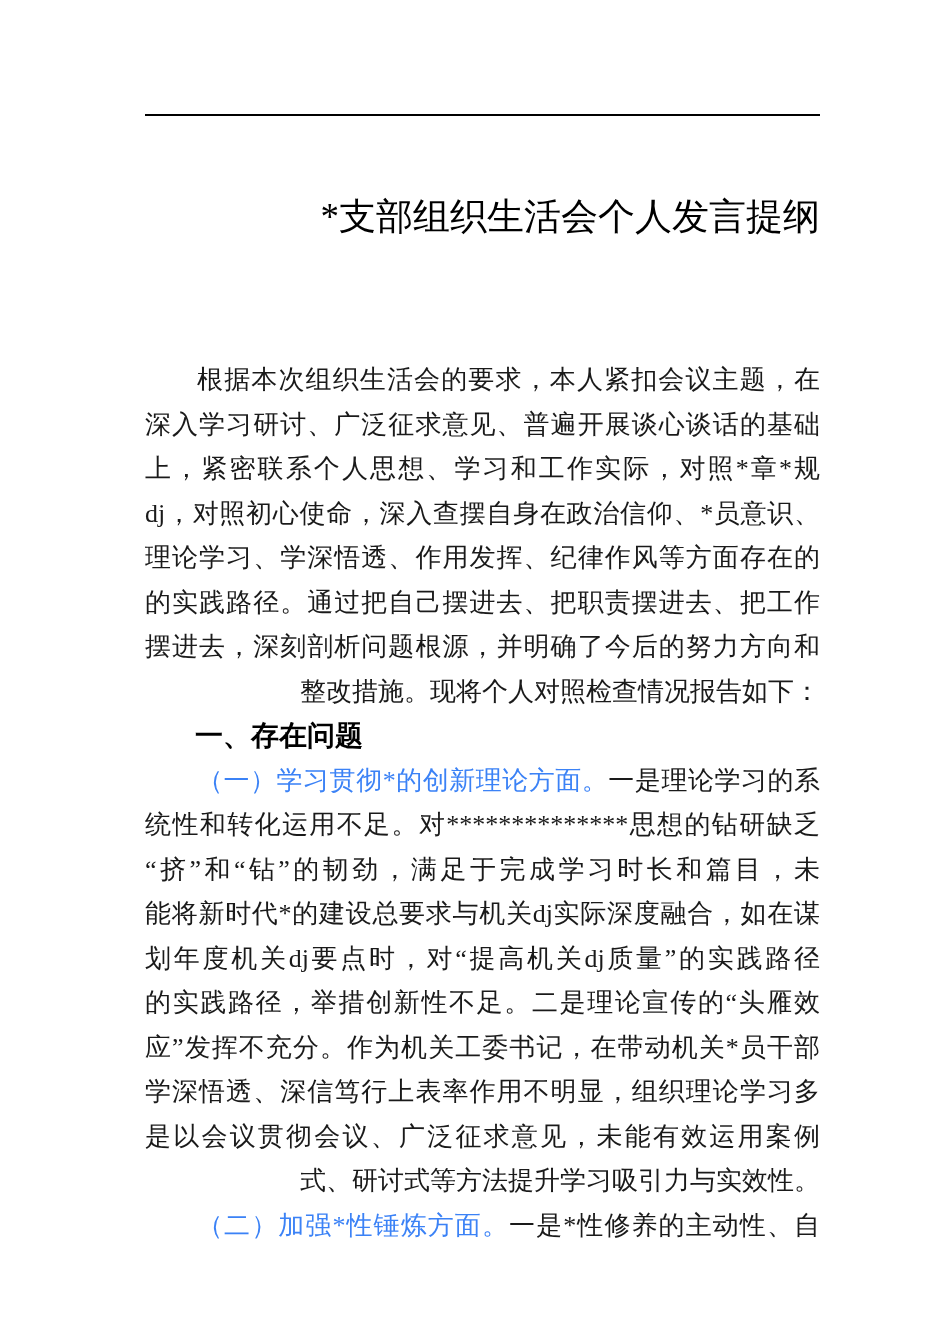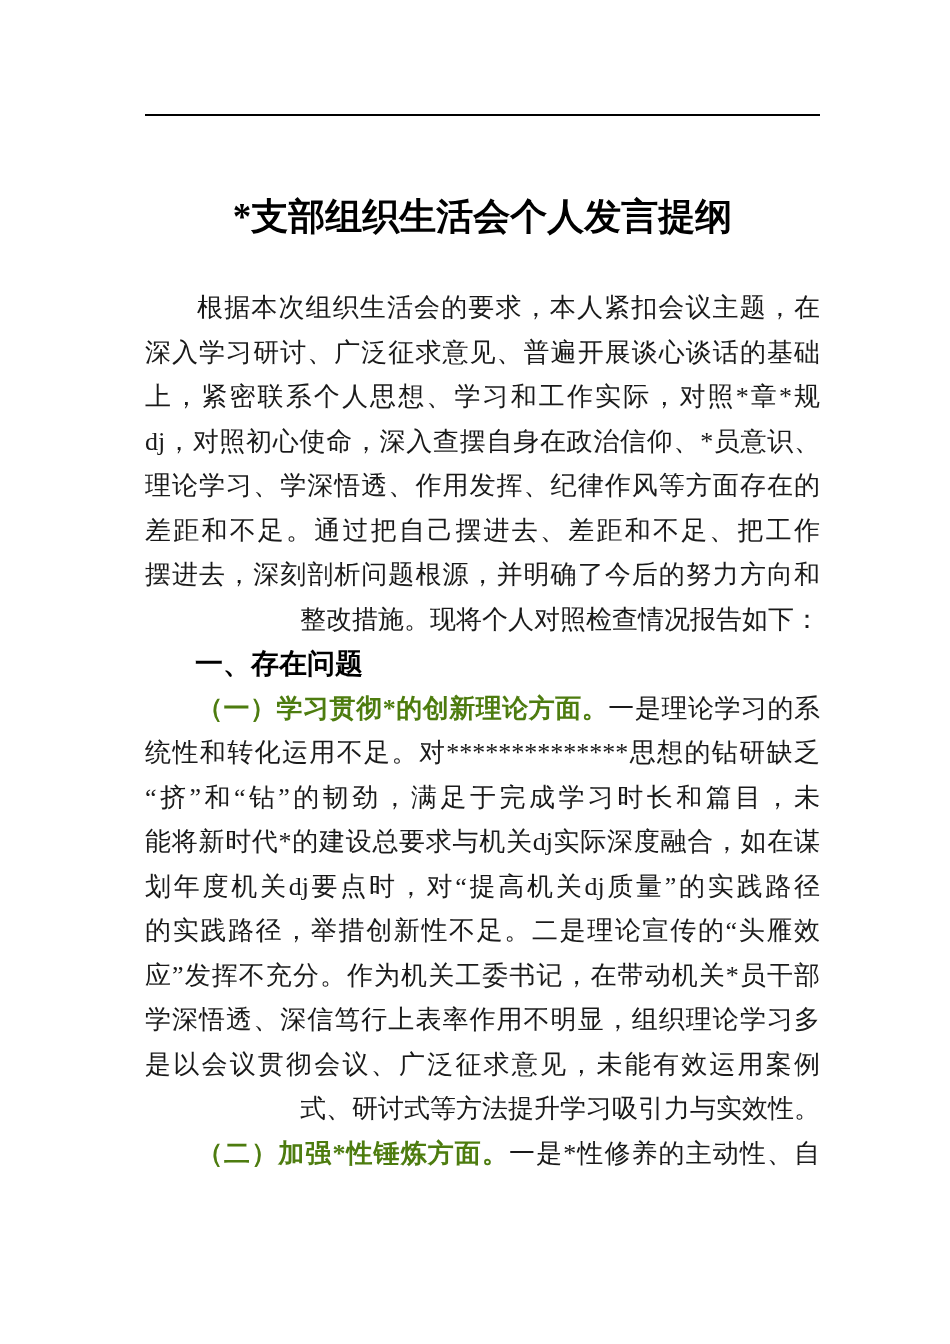--- a/index.html
+++ b/index.html
@@ -20,29 +20,29 @@
     width: 675px;
   }
   .header-rule {
     margin-top: 114px;
     height: 0;
     border-top: 2px solid #000000;
   }
   .doc-title {
     margin: 80px 0 0 0;
     font-family: "Liberation Serif", "DejaVu Serif", serif;
-    font-weight: 700;
+    font-weight: 400;
     font-size: 37px;
     line-height: 42px;
-    text-align: center;
+    text-align: right;
     color: #000000;
     white-space: nowrap;
   }
   .doc-body {
-    margin-top: 48px;
+    margin-top: 120px;
     font-family: "Liberation Serif", "DejaVu Serif", serif;
     font-size: 26px;
     line-height: 44.5px;
     color: #1a1a1a;
   }
   .line {
     white-space: nowrap;
     text-align: right;
   }
   .line.j {
@@ -55,38 +55,38 @@
   .heading {
     font-family: "Liberation Sans", "DejaVu Sans", sans-serif;
     font-weight: 700;
     font-size: 28px;
     line-height: 44.5px;
     color: #000000;
     text-indent: 50px;
     white-space: nowrap;
   }
   .lead {
-    font-weight: 700;
-    color: #4d7c0f;
+    font-weight: 400;
+    color: #3b82f6;
   }
 </style>
 </head>
 <body>
 
 <div class="page">
   <div class="content">
     <div class="header-rule"></div>
     <div class="doc-title">*支部组织生活会个人发言提纲</div>
     <div class="doc-body">
         <div class="line indent j"><span class="seg">根据本次组织生活会的要求，本人紧扣会议主题，在</span></div>
         <div class="line j"><span class="seg">深入学习研讨、广泛征求意见、普遍开展谈心谈话的基础</span></div>
         <div class="line j"><span class="seg">上，紧密联系个人思想、学习和工作实际，对照*章*规</span></div>
         <div class="line j"><span class="seg">dj，对照初心使命，深入查摆自身在政治信仰、*员意识、</span></div>
         <div class="line j"><span class="seg">理论学习、学深悟透、作用发挥、纪律作风等方面存在的</span></div>
-        <div class="line j"><span class="seg">差距和不足。通过把自己摆进去、差距和不足、把工作</span></div>
+        <div class="line j"><span class="seg">的实践路径。通过把自己摆进去、把职责摆进去、把工作</span></div>
         <div class="line j"><span class="seg">摆进去，深刻剖析问题根源，并明确了今后的努力方向和</span></div>
         <div class="line"><span class="seg">整改措施。现将个人对照检查情况报告如下：</span></div>
         <div class="heading">一、存在问题</div>
         <div class="line indent j"><span class="lead">（一）学习贯彻*的创新理论方面。</span><span class="seg">一是理论学习的系</span></div>
         <div class="line j"><span class="seg">统性和转化运用不足。对**************思想的钻研缺乏</span></div>
         <div class="line j"><span class="seg">“挤”和“钻”的韧劲，满足于完成学习时长和篇目，未</span></div>
         <div class="line j"><span class="seg">能将新时代*的建设总要求与机关dj实际深度融合，如在谋</span></div>
         <div class="line j"><span class="seg">划年度机关dj要点时，对“提高机关dj质量”的实践路径</span></div>
         <div class="line j"><span class="seg">的实践路径，举措创新性不足。二是理论宣传的“头雁效</span></div>
         <div class="line j"><span class="seg">应”发挥不充分。作为机关工委书记，在带动机关*员干部</span></div>

